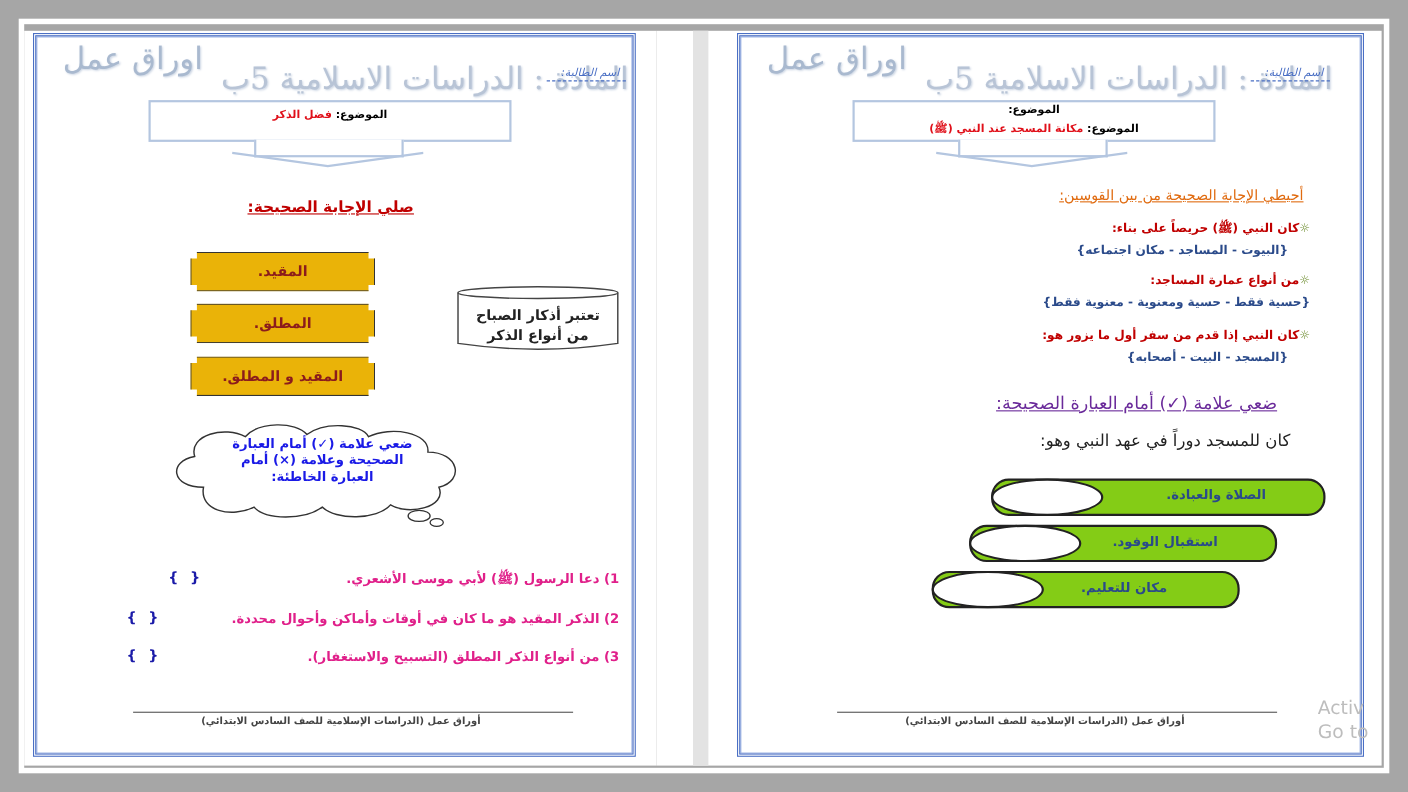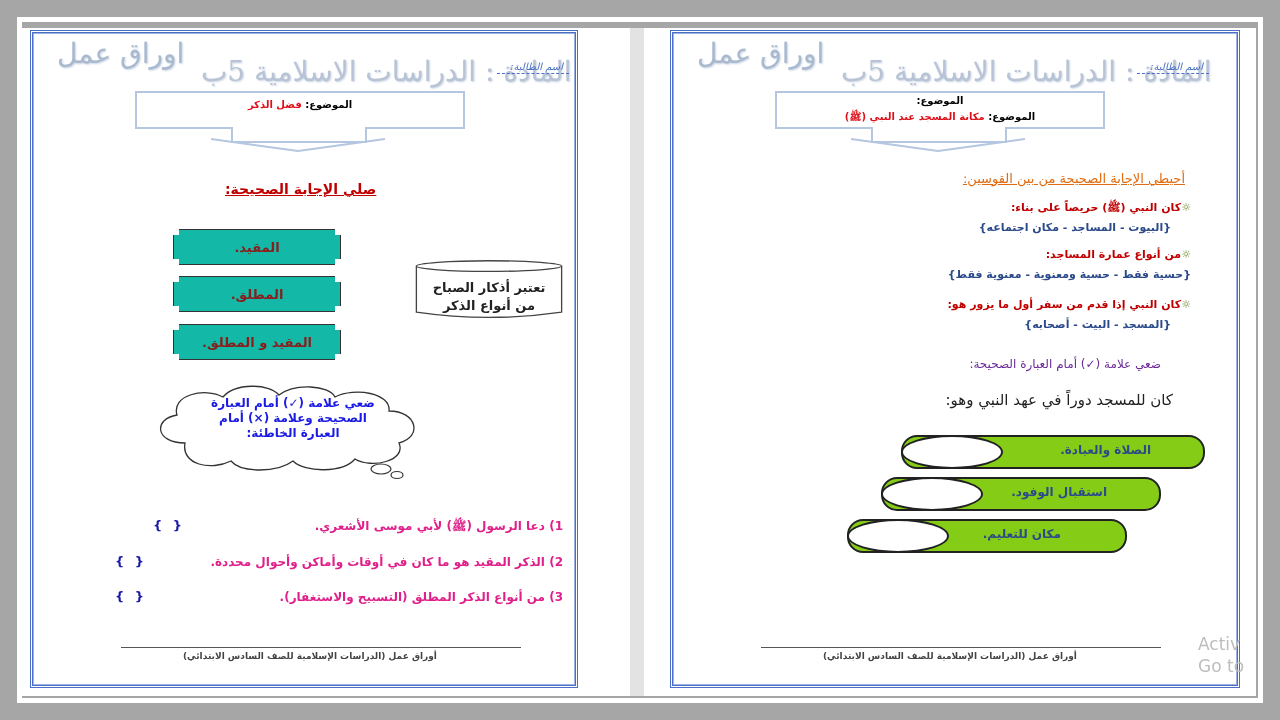--- a/index.html
+++ b/index.html
@@ -64,21 +64,21 @@
   .topic-text {
     position:absolute; width:100%; text-align:center; font-size:10px; font-weight:bold; color:#000;
   }
   .topic-text .red { color:#e0101a; }
 
   .heading-red {
     position:absolute; font-size:14px; font-weight:bold; color:#c00000; text-decoration:underline;
   }
   .plaque {
     position:absolute; width:166px; height:34px; border:1.5px solid #333;
-    background:#14b8a6; display:flex; align-items:center; justify-content:center;
+    background:#eab308; display:flex; align-items:center; justify-content:center;
     font-size:13px; font-weight:bold; color:#8b1c1c;
     clip-path: polygon(6px 0, calc(100% - 6px) 0, calc(100% - 6px) 6px, 100% 6px, 100% calc(100% - 6px), calc(100% - 6px) calc(100% - 6px), calc(100% - 6px) 100%, 6px 100%, 6px calc(100% - 6px), 0 calc(100% - 6px), 0 6px, 6px 6px);
   }
   .cylinder {
     position:absolute; width:166px; height:62px;
   }
   .cyl-text {
     position:absolute; width:100%; text-align:center; font-size:13px; font-weight:bold; color:#222; line-height:18px;
   }
   .cloud-text {
@@ -101,21 +101,21 @@
     position:absolute; font-size:13px; color:#e06b10; text-decoration:underline; font-weight:normal;
   }
   .q-line {
     position:absolute; font-size:11px; font-weight:bold; color:#c00000; white-space:nowrap;
   }
   .q-line .sun { color:#6a8a2a; font-weight:normal; }
   .opt-line {
     position:absolute; font-size:11px; font-weight:bold; color:#2a4a8a; white-space:nowrap;
   }
   .heading-purple {
-    position:absolute; font-size:12px; color:#6a2a9a; 
+    position:absolute; font-size:16px; color:#6a2a9a; text-decoration:underline;
   }
   .stmt {
     position:absolute; font-size:15px; color:#222; white-space:nowrap;
   }
   .pill {
     position:absolute; height:30px; border:2px solid #222; border-radius:16px; background:#84cc16;
   }
   .pill-oval {
     position:absolute; top:-2px; height:30px; border:2px solid #222; border-radius:50%; background:#fff;
   }

